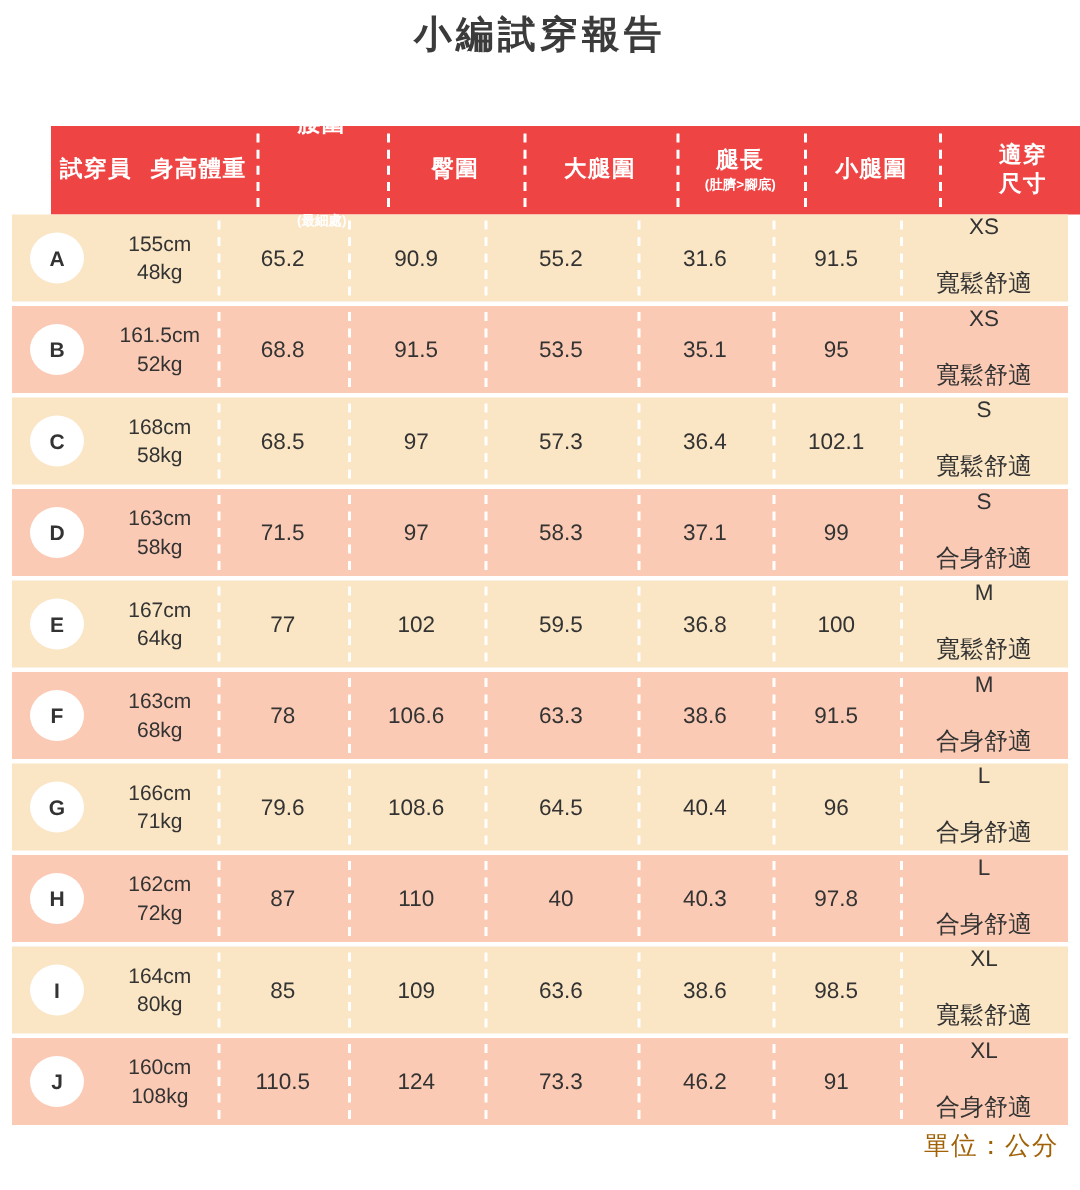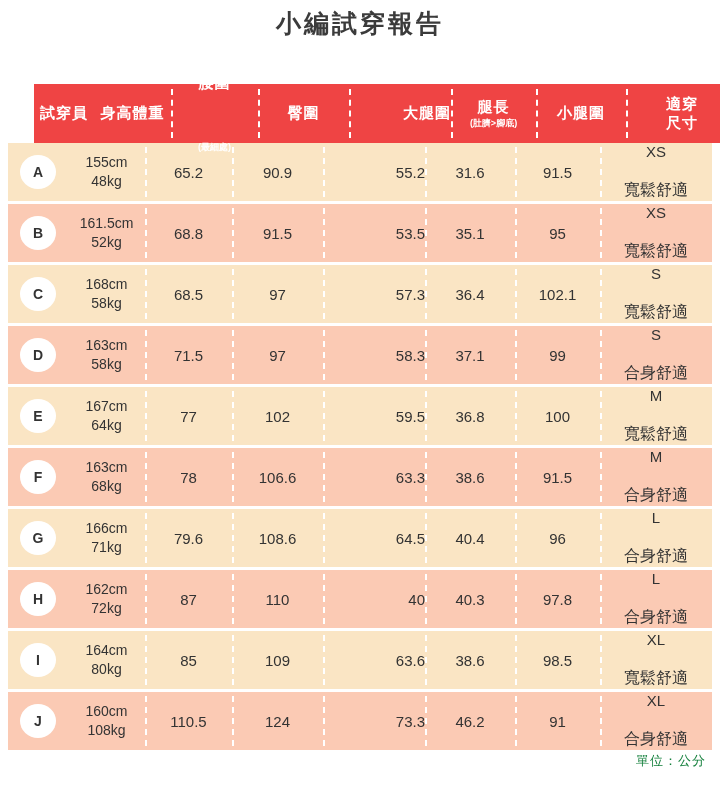--- a/index.html
+++ b/index.html
@@ -65,21 +65,21 @@
     justify-content: center;
     text-align: center;
     position: relative;
   }
 
   
   .c-id     { width: 60px; }
   .c-hw     { width: 77px; }
   .c-waist  { width: 87px; gap: 47px; }
   .c-hip    { width: 91px; align-items: center; }
-  .c-thigh  { width: 102px; align-items: flex-end; }
+  .c-thigh  { width: 102px; }
   .c-calf   { width: 90px; }
   .c-leglen { width: 85px; }
   .c-size   { width: 112px; }
 
   
   .head-row .sep::before {
     content: "";
     position: absolute;
     left: 0;
     top: 5px;
@@ -157,22 +157,22 @@
     color: #333333;
     margin-top: 18px;
     text-align: center;
   }
 
   
   .footer {
     position: absolute;
     right: 14px;
     top: 752px;
-    font-size: 13px;
-    color: #15803d;
+    font-size: 17px;
+    color: #a16207;
     letter-spacing: 1px;
   }
 </style>
 </head>
 <body>
 
 <div class="page">
 
   <div class="title">小編試穿報告</div>
 

